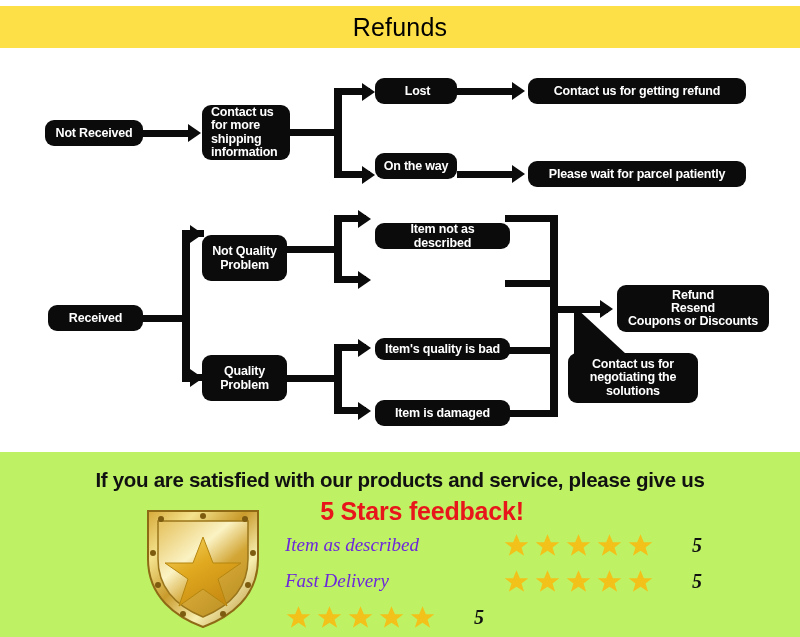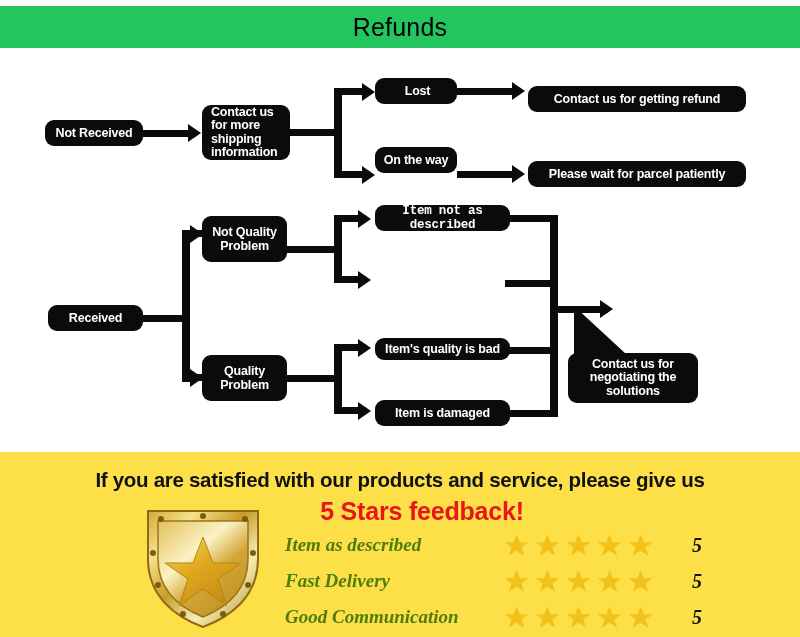--- a/index.html
+++ b/index.html
@@ -15,21 +15,21 @@
     height: 637px;
     background: #ffffff;
     overflow: hidden;
   }
 
   
   .header-band {
     position: absolute;
     left: 0; top: 6px;
     width: 800px; height: 42px;
-    background: #22c55e;
+    background: #fde047;
     display: flex;
     align-items: center;
     justify-content: center;
   }
   .header-title {
     font-size: 25px;
     font-weight: 400;
     color: #000000;
     letter-spacing: 0.2px;
   }
@@ -80,21 +80,21 @@
     position: absolute;
     width: 0; height: 0;
     border-left: 0 solid transparent;
   }
 
   
   .feedback {
     position: absolute;
     left: 0; top: 452px;
     width: 800px; height: 185px;
-    background: #fde047;
+    background: #bef264;
   }
   .fb-line1 {
     position: absolute;
     left: 0; top: 16px;
     width: 800px;
     text-align: center;
     font-size: 20.5px;
     font-weight: 700;
     color: #111111;
     letter-spacing: -0.3px;
@@ -124,22 +124,21 @@
     display: flex;
     align-items: center;
     height: 32px;
     margin-bottom: 4px;
   }
   .rating-label {
     width: 218px;
     font-family: "Liberation Serif", serif;
     font-style: italic;
     font-size: 19px;
-    color: #4d7c0f;
-    font-weight: bold;
+    color: #6d28d9;
   }
   .stars {
     display: flex;
     align-items: center;
     gap: 4px;
     width: 175px;
   }
   .star {
     display: block;
   }
@@ -176,52 +175,52 @@
     <div class="hline" style="left:288px; top:81px; width:52px;"></div>
 
     <div class="vline" style="left:334px; top:40px; width:8px; height:90px;"></div>
 
     <div class="hline" style="left:334px; top:40px; width:36px;"></div>
     <div class="arrow" style="left:362px; top:34.5px;"></div>
     <div class="node" style="left:375px; top:30px; width:82px; height:26px;padding-left:9px;">Lost</div>
 
     <div class="hline" style="left:457px; top:39.5px; width:62px;"></div>
     <div class="arrow" style="left:512px; top:34px;"></div>
-    <div class="node" style="left:528px; top:30px; width:218px; height:26px;margin-top:8px;">Contact us for getting refund</div>
+    <div class="node" style="left:528px; top:30px; width:218px; height:26px;">Contact us for getting refund</div>
 
     <div class="hline" style="left:334px; top:123px; width:36px;"></div>
     <div class="arrow" style="left:362px; top:117.5px;"></div>
-    <div class="node" style="left:375px; top:99px; width:82px; height:26px;">On the way</div>
+    <div class="node" style="left:375px; top:105px; width:82px; height:26px;">On the way</div>
 
     <div class="hline" style="left:457px; top:122.5px; width:62px;"></div>
     <div class="arrow" style="left:512px; top:117px;"></div>
     <div class="node" style="left:48px; top:257px; width:95px; height:26px;">Received</div>
 
     <div class="node" style="left:528px; top:113px; width:218px; height:26px;">Please wait for parcel patiently</div>
 
     <div class="hline" style="left:143px; top:266.5px; width:46px;"></div>
 
     <div class="vline" style="left:182px; top:182px; width:8px; height:152px;"></div>
 
     <div class="hline" style="left:182px; top:182px; width:22px;"></div>
     <div class="arrow" style="left:190px; top:176.5px;"></div>
-    <div class="node" style="left:202px; top:168px; width:85px; height:46px;">Not Quality
+    <div class="node" style="left:202px; top:187px; width:85px; height:46px;">Not Quality
 Problem</div>
 
     <div class="hline" style="left:182px; top:326px; width:22px;"></div>
     <div class="arrow" style="left:190px; top:320.5px;"></div>
     <div class="node" style="left:202px; top:307px; width:85px; height:46px;">Quality
 Problem</div>
 
     <div class="hline" style="left:287px; top:197.5px; width:52px;"></div>
     <div class="vline" style="left:334px; top:167px; width:8px; height:68px;"></div>
 
     <div class="hline" style="left:334px; top:167px; width:32px;"></div>
     <div class="arrow" style="left:358px; top:161.5px;"></div>
-    <div class="node" style="left:375px; top:157px; width:135px; height:26px;font-family:Liberation Mono, monospace;">Item not as described</div>
+    <div class="node" style="left:375px; top:175px; width:135px; height:26px;">Item not as described</div>
 
     <div class="hline" style="left:334px; top:228px; width:32px;"></div>
     <div class="arrow" style="left:358px; top:222.5px;"></div>
 
     <div class="hline" style="left:287px; top:326.5px; width:52px;"></div>
     <div class="vline" style="left:334px; top:296px; width:8px; height:70px;"></div>
 
     <div class="hline" style="left:334px; top:296px; width:32px;"></div>
     <div class="arrow" style="left:358px; top:290.5px;"></div>
     <div class="node" style="left:375px; top:290px; width:135px; height:22px;">Item's quality is bad</div>
@@ -231,20 +230,23 @@
     <div class="node" style="left:375px; top:352px; width:135px; height:26px;">Item is damaged</div>
 
     <div class="hline" style="left:505px; top:167px; width:52px;"></div>
     <div class="hline" style="left:505px; top:232px; width:52px;"></div>
     <div class="hline" style="left:505px; top:299px; width:52px;"></div>
     <div class="hline" style="left:505px; top:362px; width:52px;"></div>
     <div class="vline" style="left:550px; top:167px; width:8px; height:202px;"></div>
 
     <div class="hline" style="left:550px; top:258px; width:58px;"></div>
     <div class="arrow" style="left:600px; top:252px;"></div>
+    <div class="node tight" style="left:617px; top:237px; width:152px; height:47px;">Refund
+Resend
+Coupons or Discounts</div>
 
     <svg class="bubble-tail" style="left:566px; top:258px; width:60px; height:58px;" viewBox="0 0 60 58" xmlns="http://www.w3.org/2000/svg">
       <polygon points="8,0 60,48 8,48" fill="#0b0b0b"></polygon>
     </svg>
     <div class="node tight" style="left:568px; top:305px; width:130px; height:50px;">Contact us for
 negotiating the
 solutions</div>
   </div>
 
   <div class="feedback">
@@ -327,21 +329,20 @@
             <polygon points="12,2 15,9 22.5,9 16.5,13.7 18.8,21 12,16.6 5.2,21 7.5,13.7 1.5,9 9,9" fill="#f2c21a"></polygon>
           </svg>
         <svg class="star" width="27" height="27" viewBox="0 0 24 24">
             <polygon points="12,2 15,9 22.5,9 16.5,13.7 18.8,21 12,16.6 5.2,21 7.5,13.7 1.5,9 9,9" fill="#f2c21a"></polygon>
           </svg>
       </div>
       <div class="rating-value">5</div>
     </div>
 
     <div class="rating-row">
-      <div class="rating-label">Good Communication</div>
       <div class="stars">
         <svg class="star" width="27" height="27" viewBox="0 0 24 24">
             <polygon points="12,2 15,9 22.5,9 16.5,13.7 18.8,21 12,16.6 5.2,21 7.5,13.7 1.5,9 9,9" fill="#f2c21a"></polygon>
           </svg>
         <svg class="star" width="27" height="27" viewBox="0 0 24 24">
             <polygon points="12,2 15,9 22.5,9 16.5,13.7 18.8,21 12,16.6 5.2,21 7.5,13.7 1.5,9 9,9" fill="#f2c21a"></polygon>
           </svg>
         <svg class="star" width="27" height="27" viewBox="0 0 24 24">
             <polygon points="12,2 15,9 22.5,9 16.5,13.7 18.8,21 12,16.6 5.2,21 7.5,13.7 1.5,9 9,9" fill="#f2c21a"></polygon>
           </svg>

